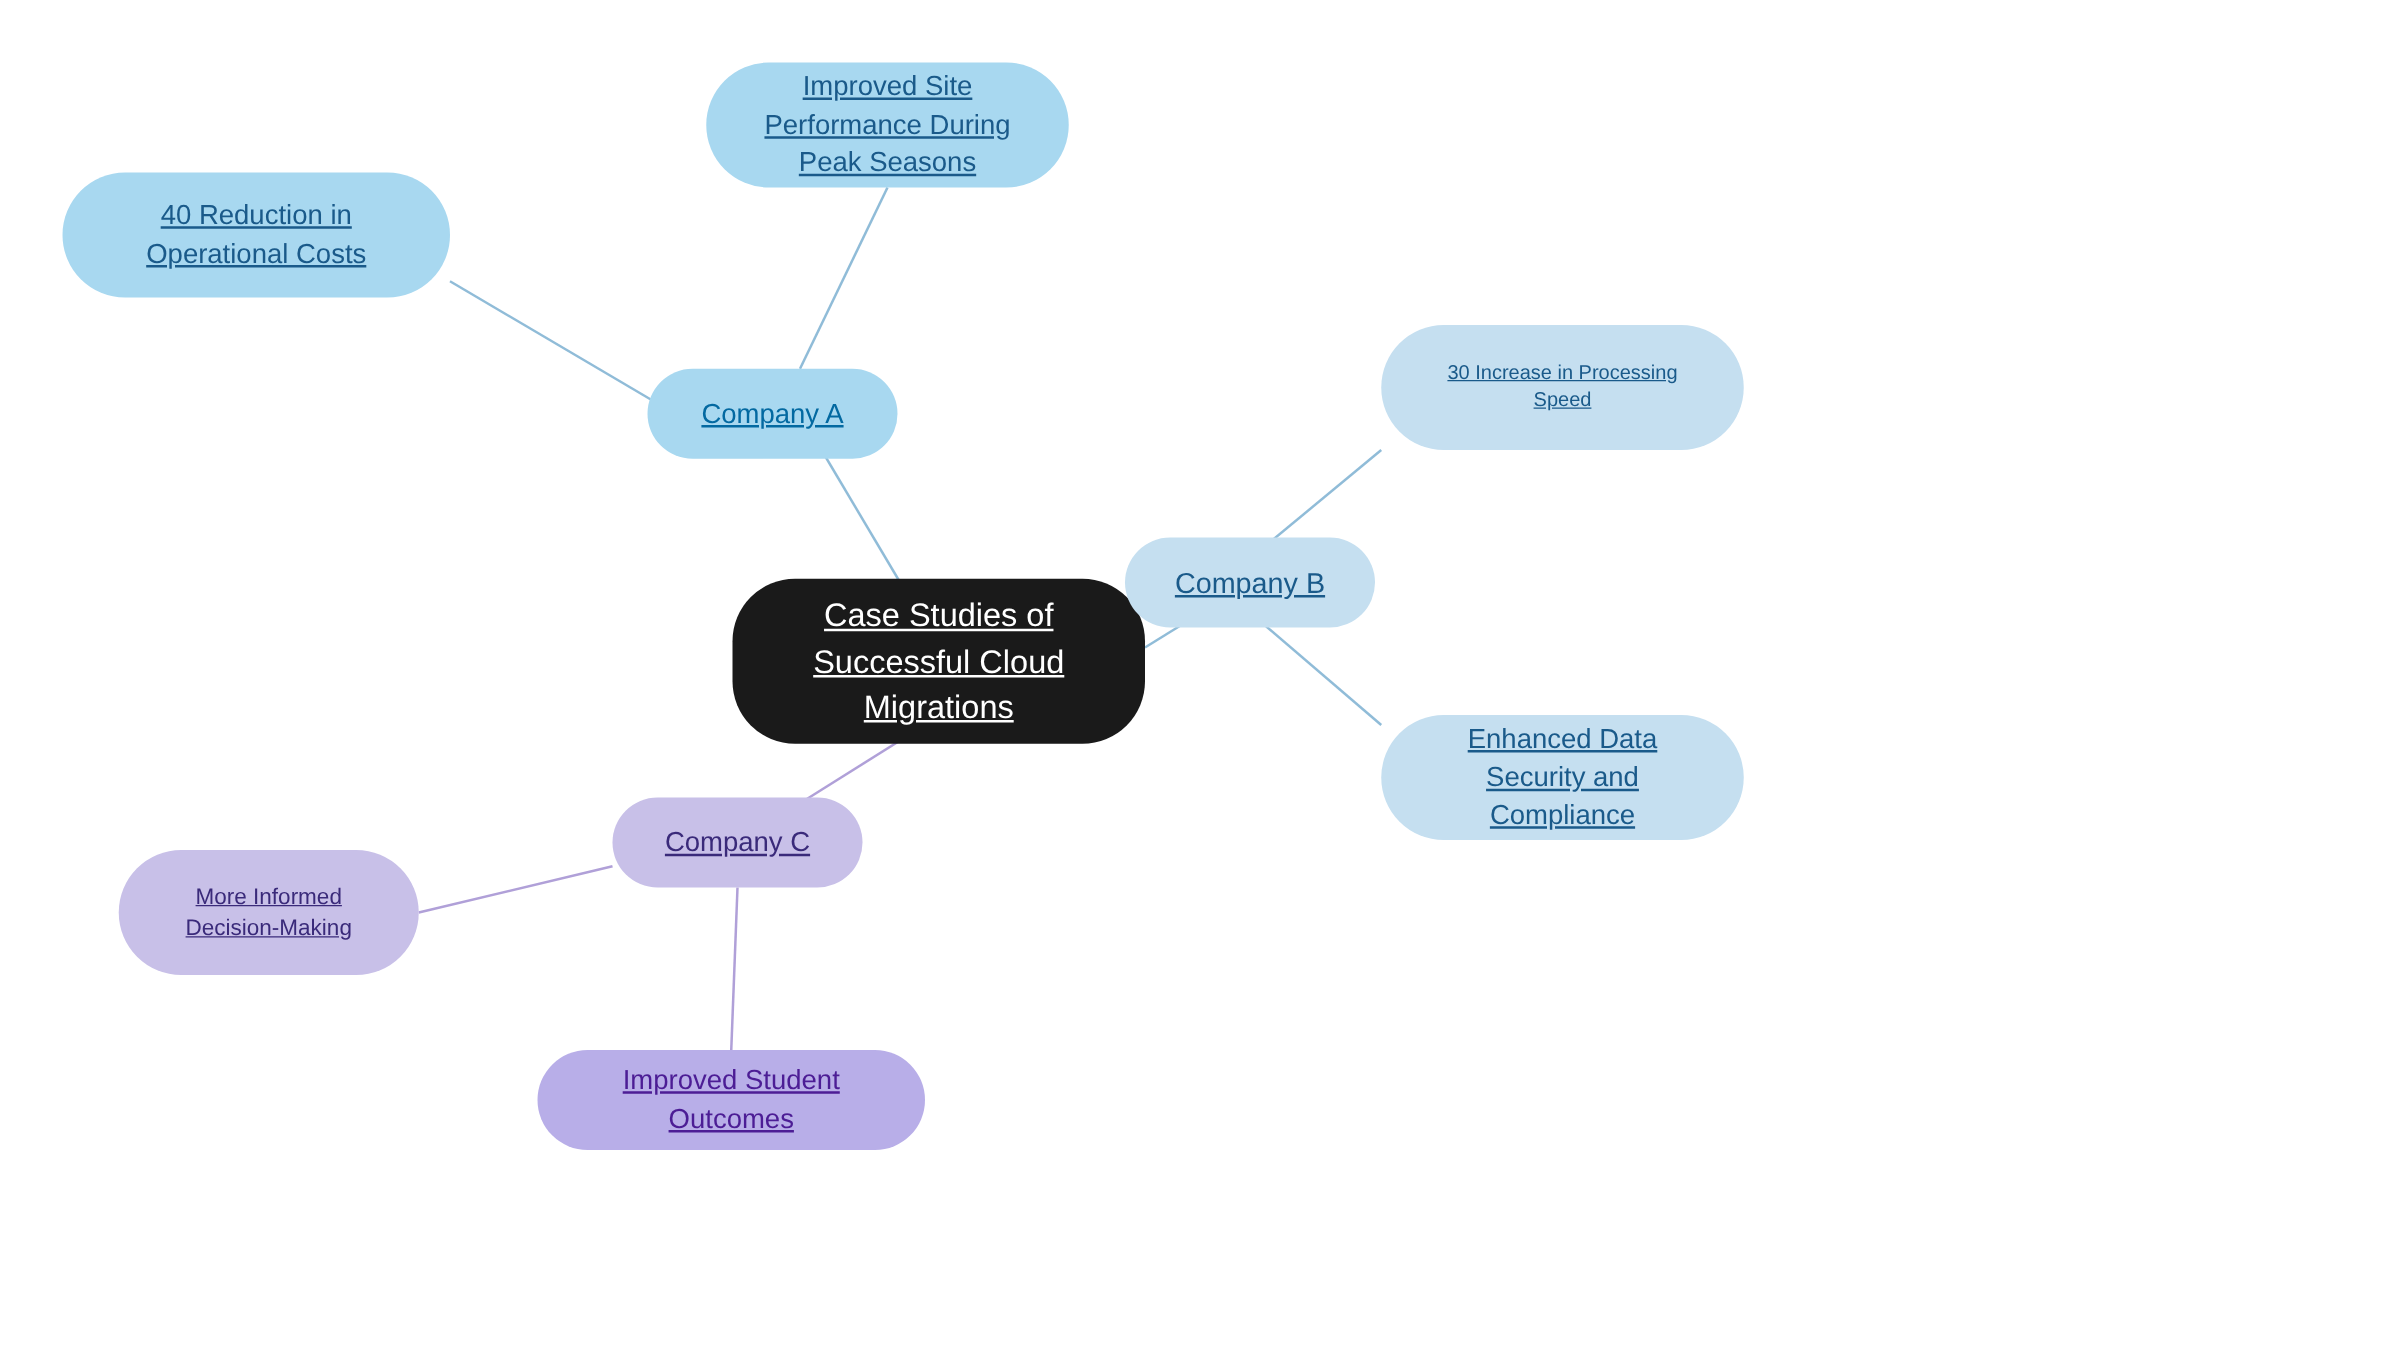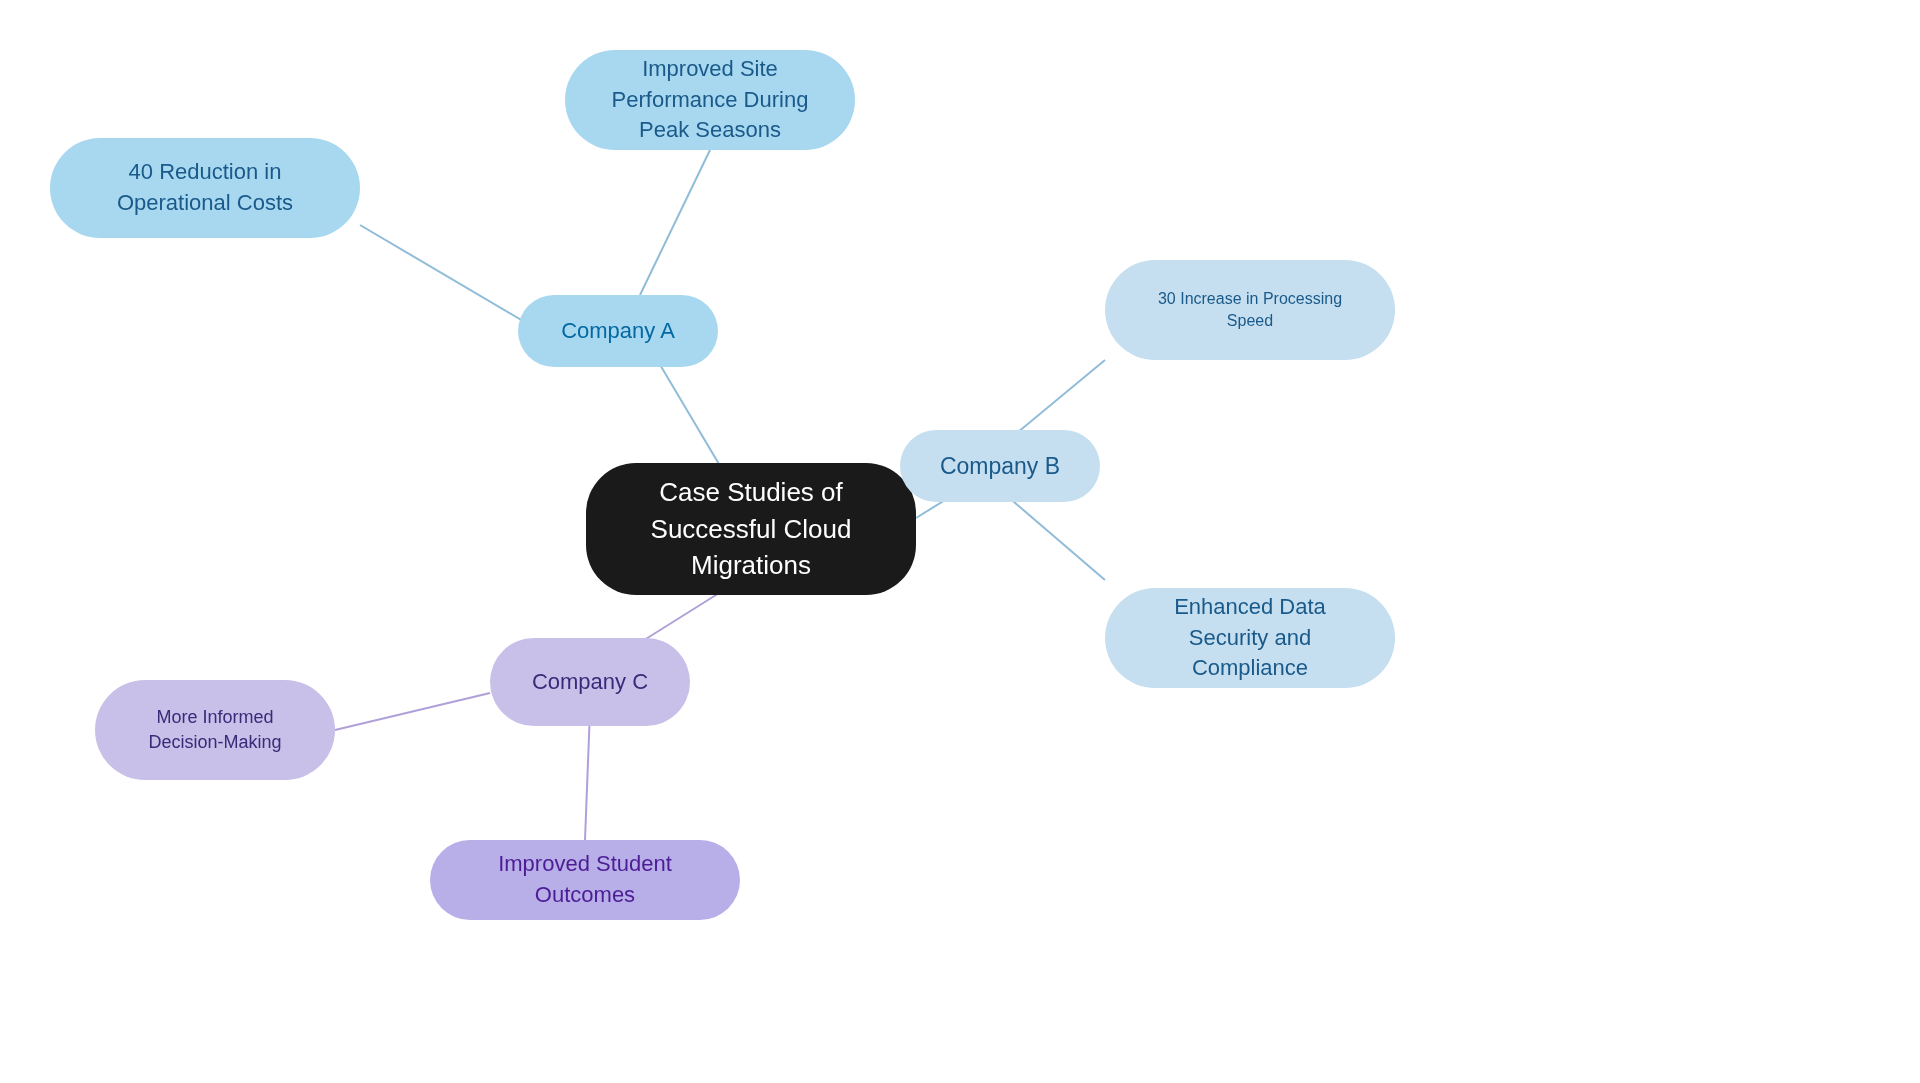--- a/index.html
+++ b/index.html
@@ -24,20 +24,21 @@
     .node {
       position: absolute;
       border-radius: 50px;
       display: flex;
       align-items: center;
       justify-content: center;
       text-align: center;
       z-index: 1;
       padding: 8px 28px;
       line-height: 1.4;
+      text-decoration: underline;
     }
 
     .node-center {
       background: #1a1a1a;
       color: #ffffff;
       font-size: 26px;
       font-weight: 500;
       width: 330px;
       height: 132px;
       left: 586px;
@@ -62,21 +63,21 @@
       height: 72px;
       left: 900px;
       top: 430px;
     }
 
     .node-company-c {
       background: #c8c0e8;
       color: #3a2a7a;
       font-size: 22px;
       width: 200px;
-      height: 88px;
+      height: 72px;
       left: 490px;
       top: 638px;
     }
 
     .node-improved-site {
       background: #a8d8f0;
       color: #1a5a8a;
       font-size: 22px;
       width: 290px;
       height: 100px;
@@ -104,21 +105,21 @@
       top: 260px;
     }
 
     .node-security {
       background: #c5dff0;
       color: #1a5a8a;
       font-size: 22px;
       width: 290px;
       height: 100px;
       left: 1105px;
-      top: 588px;
+      top: 572px;
     }
 
     .node-decision {
       background: #c8c0e8;
       color: #3a2a7a;
       font-size: 18px;
       width: 240px;
       height: 100px;
       left: 95px;
       top: 680px;

